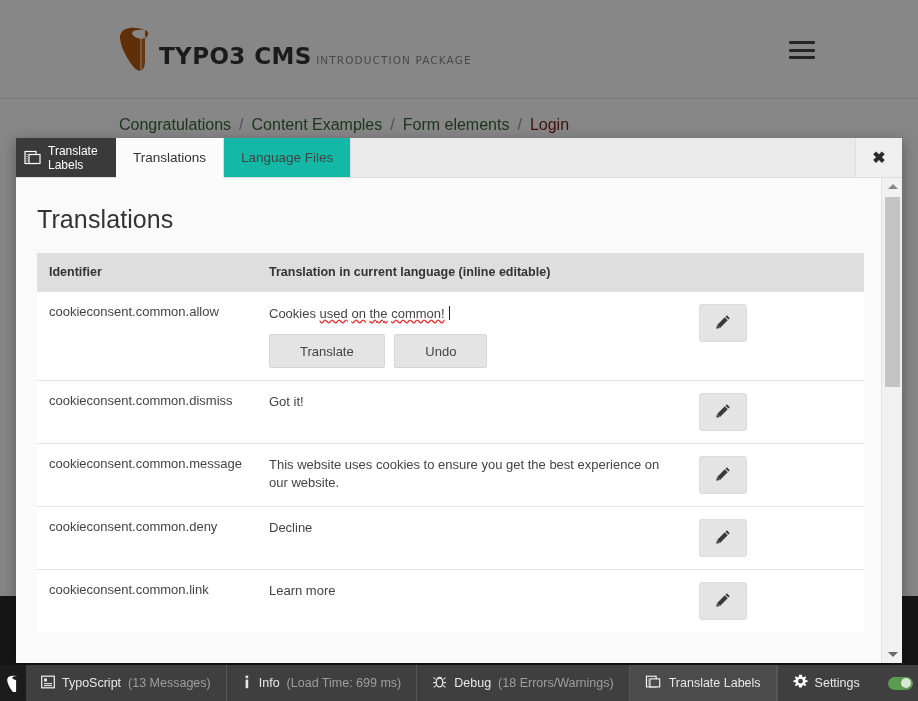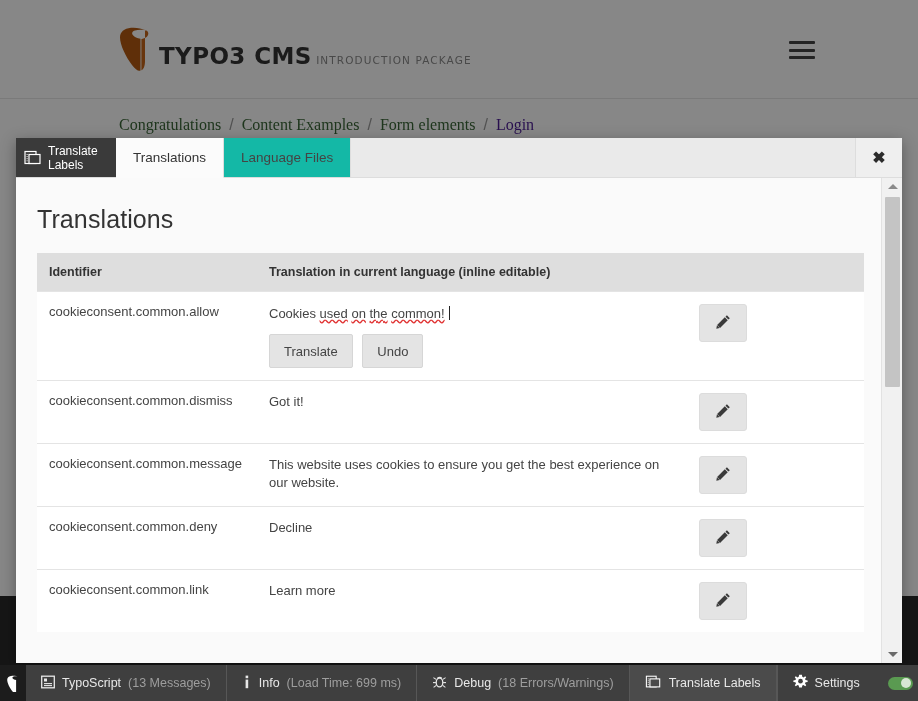--- a/index.html
+++ b/index.html
@@ -60,22 +60,22 @@
   }
   .hamburger span { display:block; height: 3px; background: #444; border-radius: 1px; }
 
   .breadcrumb-bar {
     height: 52px;
     background: #ffffff;
     padding-left: 119px;
     display: flex; align-items: center;
     font-size: 16px;
   }
-  .crumb { color: #3a6637; text-decoration: none; font-family: Liberation Serif, serif; }
-  .crumb.current { color: #4c1d95; }
+  .crumb { color: #3a6637; text-decoration: none; }
+  .crumb.current { color: #7f1d1d; }
   .crumb-sep { color: #9a9a9a; margin: 0 8px; }
 
   .site-body {
     height: 445px;
     background: #ffffff;
   }
 
   
   .page-dark-bottom {
     position: absolute; left: 0; top: 596px;
@@ -212,21 +212,21 @@
     display: inline-block;
     width: 1px; height: 14px;
     background: #222;
     vertical-align: -2px;
     margin-left: 4px;
   }
 
   .btn {
     display: inline-flex; align-items: center; justify-content: center;
     height: 34px;
-    padding: 0 14px;
+    padding: 0 30px;
     font-size: 13px;
     color: #444444;
     background: #e4e4e4;
     border: 1px solid #d6d6d6;
     border-radius: 2px;
     cursor: pointer;
     margin-right: 6px;
   }
   .btn-edit {
     width: 48px; height: 38px;

